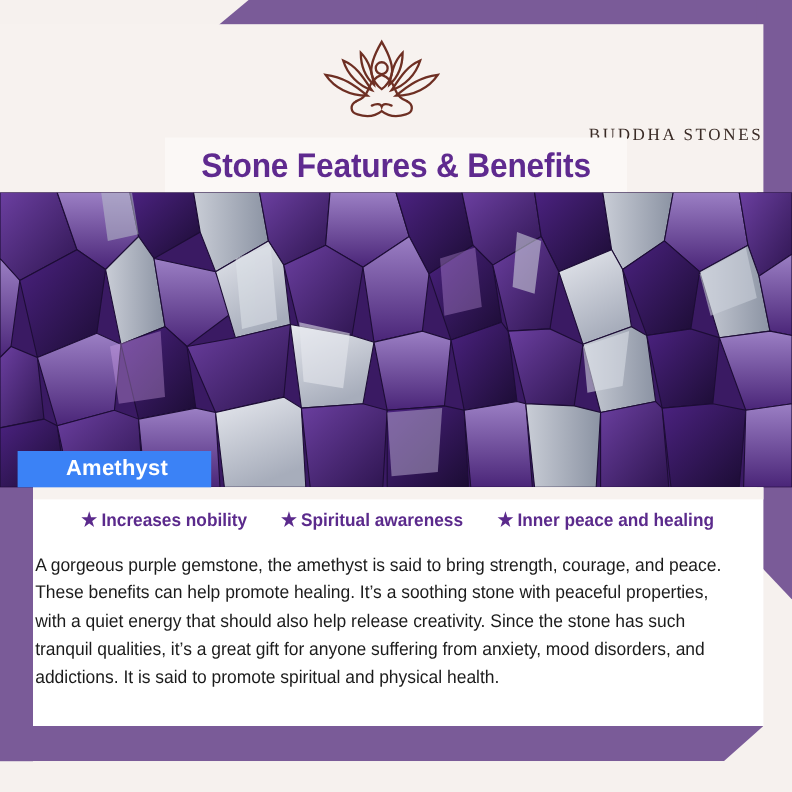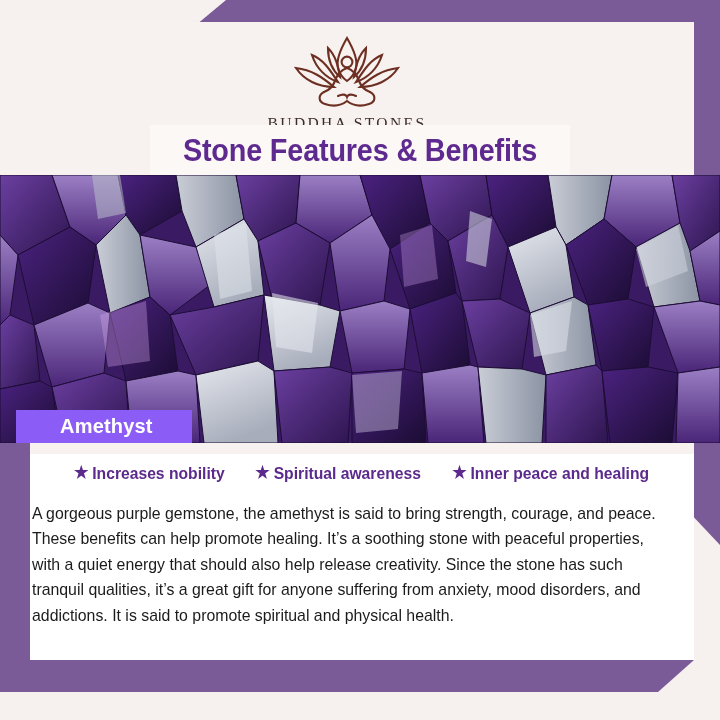--- a/index.html
+++ b/index.html
@@ -67,21 +67,21 @@
     width: 694px;
     height: 153px;
     background: #f7f2ef;
   }
 
   .logo-wrap {
     position: absolute;
     top: 10px;
     left: 0;
     width: 694px;
-    text-align: center;
+    text-align: right;
   }
   .logo-mark {
     display: block;
     margin: 0 auto;
   }
   .logo-word {
     display: block;
     margin-top: 2px;
     font-family: "Liberation Serif", serif;
     font-size: 15.5px;
@@ -127,21 +127,21 @@
     background: #2b1347;
   }
   .photo svg { display: block; }
 
   .stone-bar {
     position: absolute;
     left: 16px;
     top: 410px;
     width: 176px;
     height: 33px;
-    background: #8b5cf6;
+    background: #3b82f6;
     z-index: 6;
   }
   .stone-bar span {
     position: absolute;
     left: 44px;
     top: 0;
     height: 33px;
     line-height: 33px;
     color: #ffffff;
     font-size: 20px;

